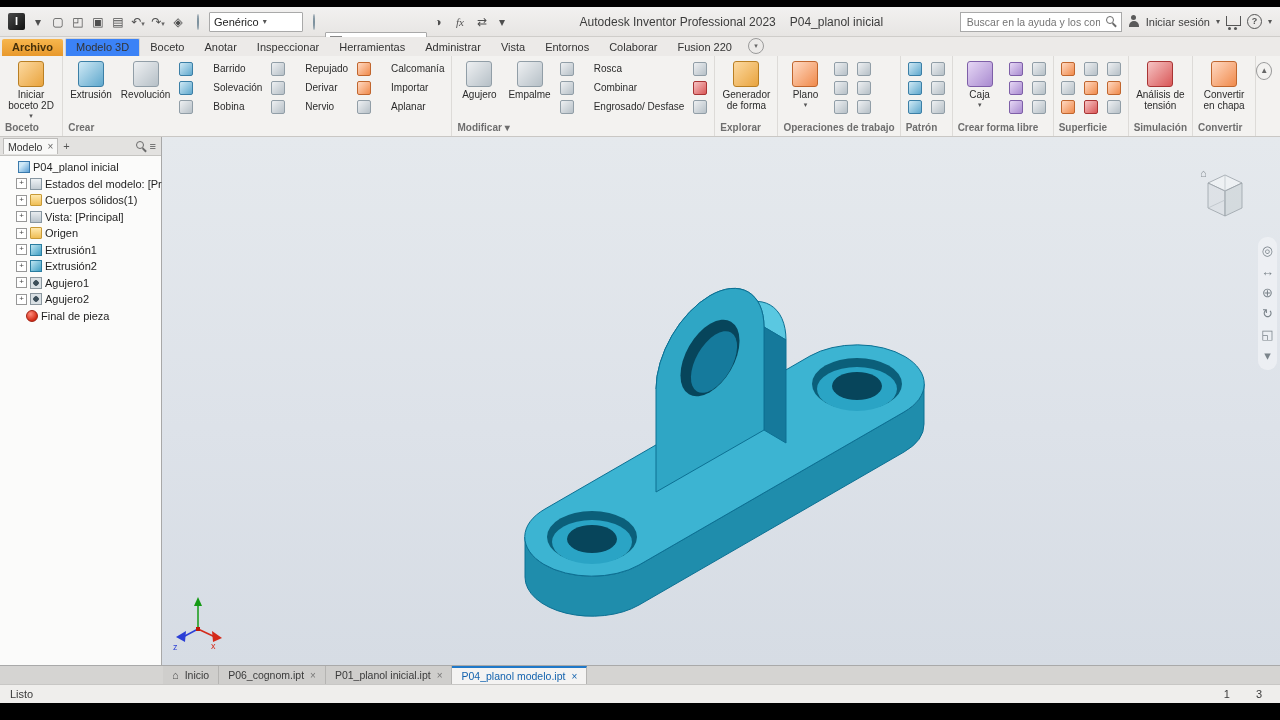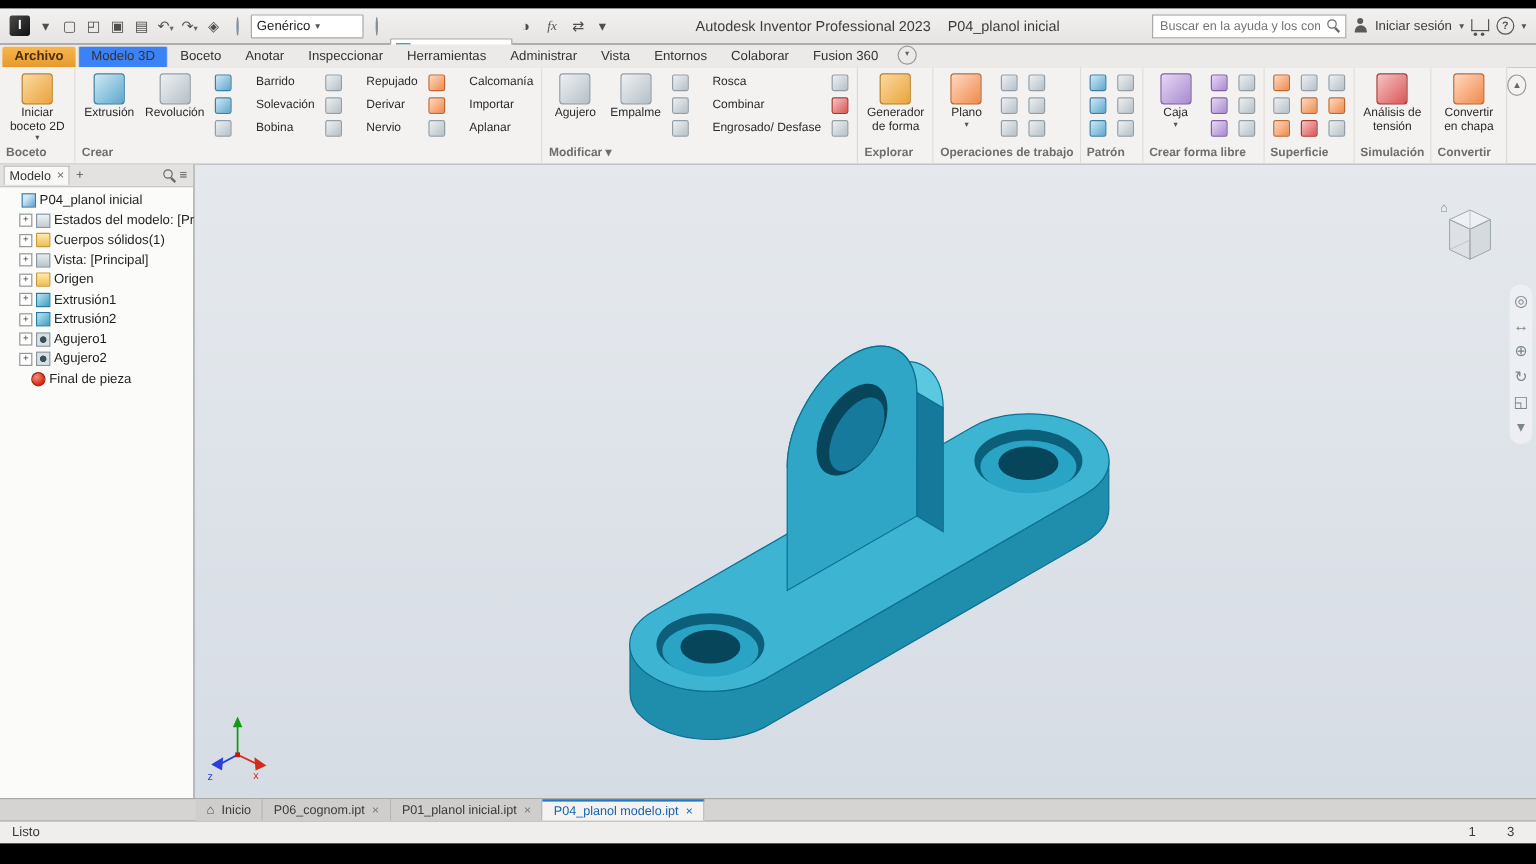--- a/index.html
+++ b/index.html
@@ -159,21 +159,21 @@
         <div class="rtab accent">Archivo</div>
         <div class="rtab active">Modelo 3D</div>
         <div class="rtab">Boceto</div>
         <div class="rtab">Anotar</div>
         <div class="rtab">Inspeccionar</div>
         <div class="rtab">Herramientas</div>
         <div class="rtab">Administrar</div>
         <div class="rtab">Vista</div>
         <div class="rtab">Entornos</div>
         <div class="rtab">Colaborar</div>
-        <div class="rtab">Fusion 360</div>
+        <div class="rtab">Fusion 220</div>
       </div>
     <div class="ribtoggle">▾</div>
   </div>
 
   <div class="ribbon" id="ribbon">
       <div class="panel">
         <div class="panel-body">
           <div class="bigbtn">
             <span class="bicon pa"></span>
             <span class="blabel">Iniciar boceto 2D</span>

